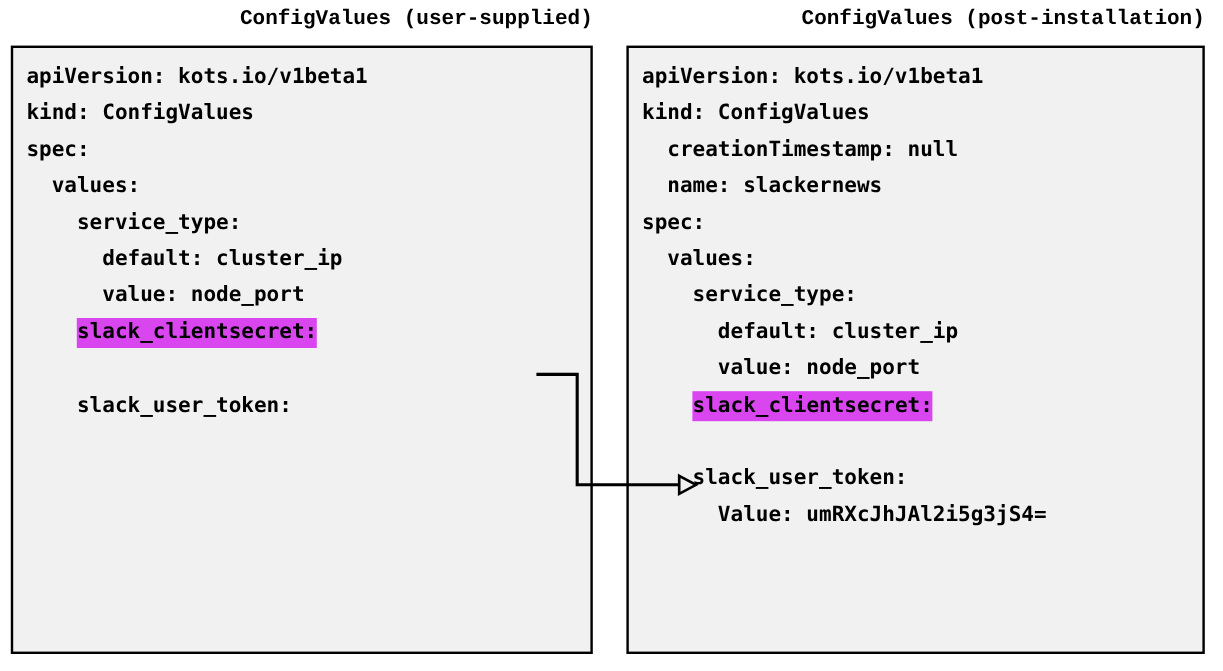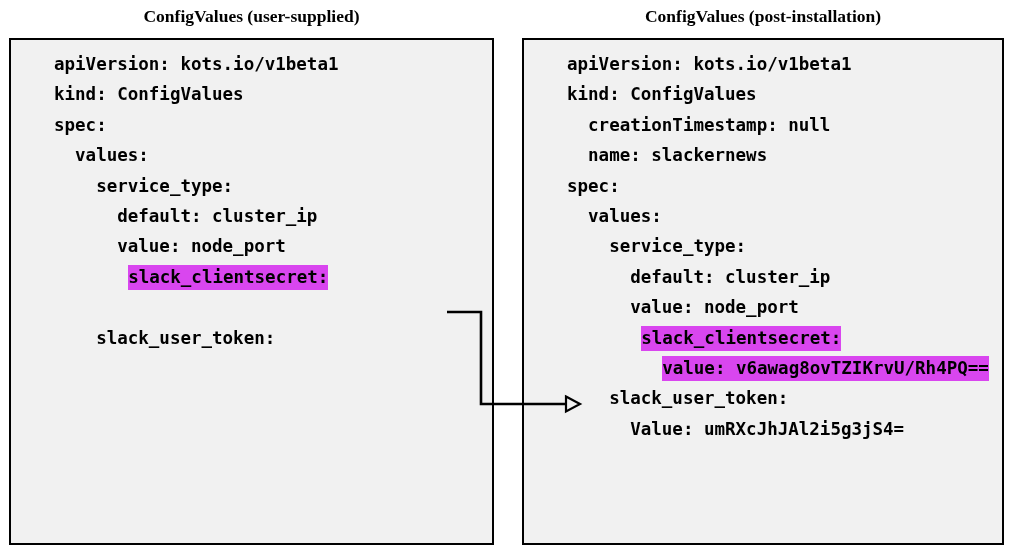--- a/index.html
+++ b/index.html
@@ -12,27 +12,27 @@
     width: 1019px;
     height: 559px;
     position: relative;
     overflow: hidden;
     font-family: "DejaVu Sans Mono", "Liberation Mono", monospace;
   }
 
   .panel-title {
     position: absolute;
     top: 6px;
-    font-family: Liberation Serif, serif;
+    font-family: Liberation Mono, monospace;
     font-size: 17.5px;
     font-weight: bold;
     color: #000000;
     letter-spacing: 0px;
     white-space: pre;
-    text-align: center;
+    text-align: right;
   }
   #title-left  { left: 9px;  width: 485px; }
   #title-right { left: 522px; width: 482px; }
 
   .yaml-box {
     position: absolute;
     top: 38px;
     height: 507px;
     box-sizing: border-box;
     background: #f1f1f1;
@@ -56,21 +56,20 @@
     font-family: "DejaVu Sans Mono", "Liberation Mono", monospace;
     font-size: 17.5px;
     font-weight: bold;
     color: #000000;
   }
 
   .yaml-line > .seg {
     display: inline;
     white-space: pre;
     padding: 2px 0 3px 0;
-    margin-left: 32px;
   }
   .yaml-line > .seg.hl {
     background: #d946ef;
   }
 
   
   #connector {
     position: absolute;
     left: 0;
     top: 0;
@@ -106,21 +105,21 @@
       <div class="yaml-line"><span class="seg">apiVersion: kots.io/v1beta1</span></div>
       <div class="yaml-line"><span class="seg">kind: ConfigValues</span></div>
       <div class="yaml-line"><span class="seg">  creationTimestamp: null</span></div>
       <div class="yaml-line"><span class="seg">  name: slackernews</span></div>
       <div class="yaml-line"><span class="seg">spec:</span></div>
       <div class="yaml-line"><span class="seg">  values:</span></div>
       <div class="yaml-line"><span class="seg">    service_type:</span></div>
       <div class="yaml-line"><span class="seg">      default: cluster_ip</span></div>
       <div class="yaml-line"><span class="seg">      value: node_port</span></div>
       <div class="yaml-line"><span class="seg">    </span><span class="seg hl">slack_clientsecret:</span></div>
-      <div class="yaml-line"><span class="seg">      </span><span class="seg hl">value: v6awag8ovTZIKrvU/Rh4PQ==</span></div>
+      <div class="yaml-line"><span class="seg">      </span></div>
       <div class="yaml-line"><span class="seg">    slack_user_token:</span></div>
       <div class="yaml-line"><span class="seg">      Value: umRXcJhJAl2i5g3jS4=</span></div>
     </div>
 </div>
 
 <svg id="connector" viewBox="0 0 1019 559" width="1019" height="559">
   <path d="M 447 312 L 481 312 L 481 404 L 566 404" fill="none" stroke="#000000" stroke-width="2.6"></path>
   <path d="M 566 396.5 L 580 404 L 566 411.5 Z" fill="none" stroke="#000000" stroke-width="2.2" stroke-linejoin="miter"></path>
 </svg>
 

